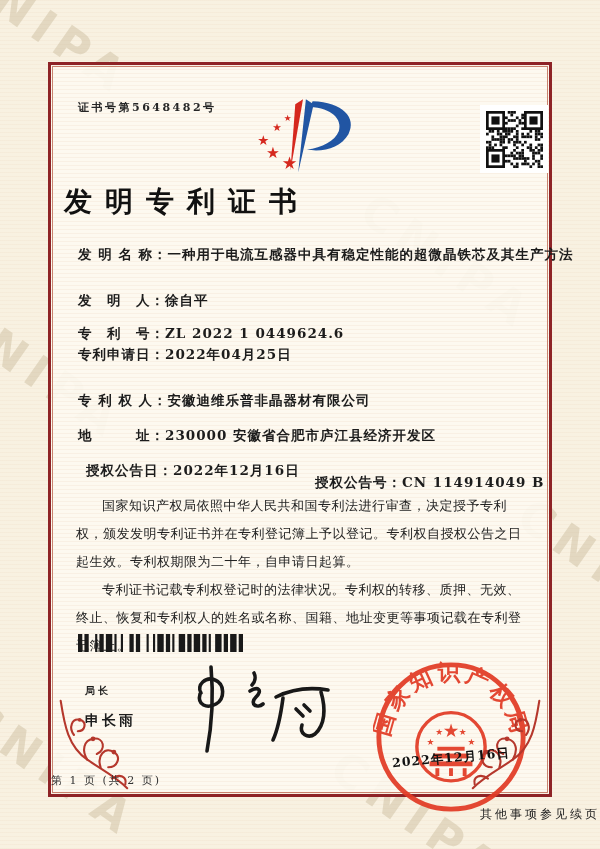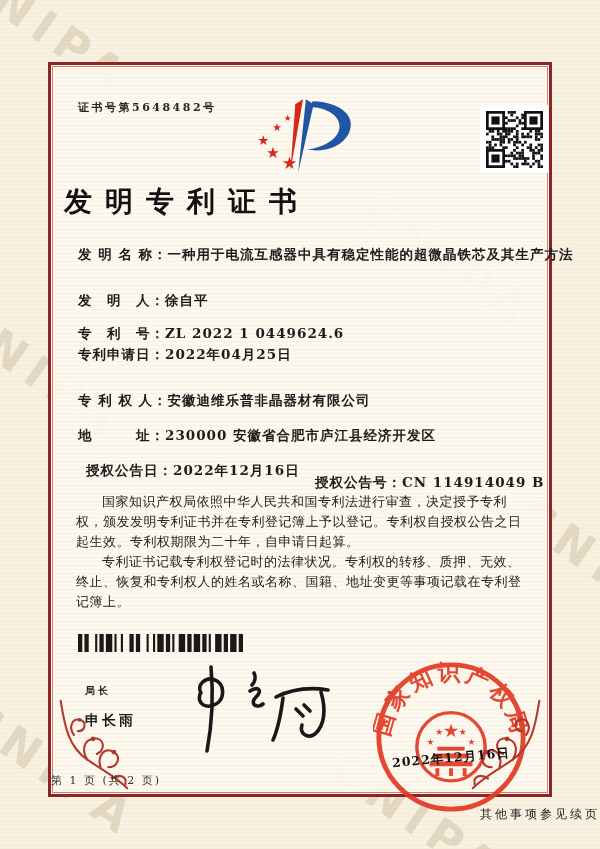--- a/index.html
+++ b/index.html
@@ -25,21 +25,21 @@
   .frame-inner{position:absolute;inset:1px;border:1px solid #c9836e;pointer-events:none;}
   .abs{position:absolute;z-index:3;}
   .cert-no{left:27px;top:35px;font-size:11px;font-weight:600;letter-spacing:2.5px;color:#262626;}
   .logo{left:194px;top:32px;width:116px;height:82px;}
   .qr{left:429px;top:40px;width:68px;height:68px;background:#fff;display:flex;align-items:center;justify-content:center;}
   .title{left:0;top:118px;width:100%;font-size:28px;font-weight:bold;
          letter-spacing:13px;text-indent:13px;color:#111;}
   .fields{left:27px;top:181px;width:452px;font-size:13.5px;font-weight:600;letter-spacing:1px;}
   .frow{position:absolute;left:0;white-space:nowrap;}
   .frow .lab{display:inline-block;}
-  .paras{left:25px;top:427px;width:457px;font-size:13px;line-height:20px;color:#222;letter-spacing:0.5px;}
+  .paras{left:25px;top:427px;width:457px;font-size:13px;line-height:28px;color:#222;letter-spacing:0.5px;}
   .paras p{margin:0;text-indent:2em;}
   .barcode{left:27px;top:569px;width:165px;height:18px;}
   .director-title{left:34px;top:619px;font-size:10px;font-weight:bold;letter-spacing:3px;}
   .director-name{left:34px;top:647px;font-size:14px;font-weight:bold;letter-spacing:3px;}
   .signature{left:133px;top:596px;width:152px;height:98px;}
   .seal{left:322px;top:594px;width:156px;height:156px;opacity:0.93;}
   .seal-date{left:324px;top:685px;width:152px;text-align:center;font-size:12.5px;font-weight:bold;
              color:#111;transform:rotate(-5deg);letter-spacing:1px;z-index:4;}
   .page-no{left:0;top:708px;width:100%;font-size:11px;letter-spacing:2px;color:#333;}
   .continuation{position:absolute;z-index:3;left:0;top:806px;width:100%;text-align:right;

